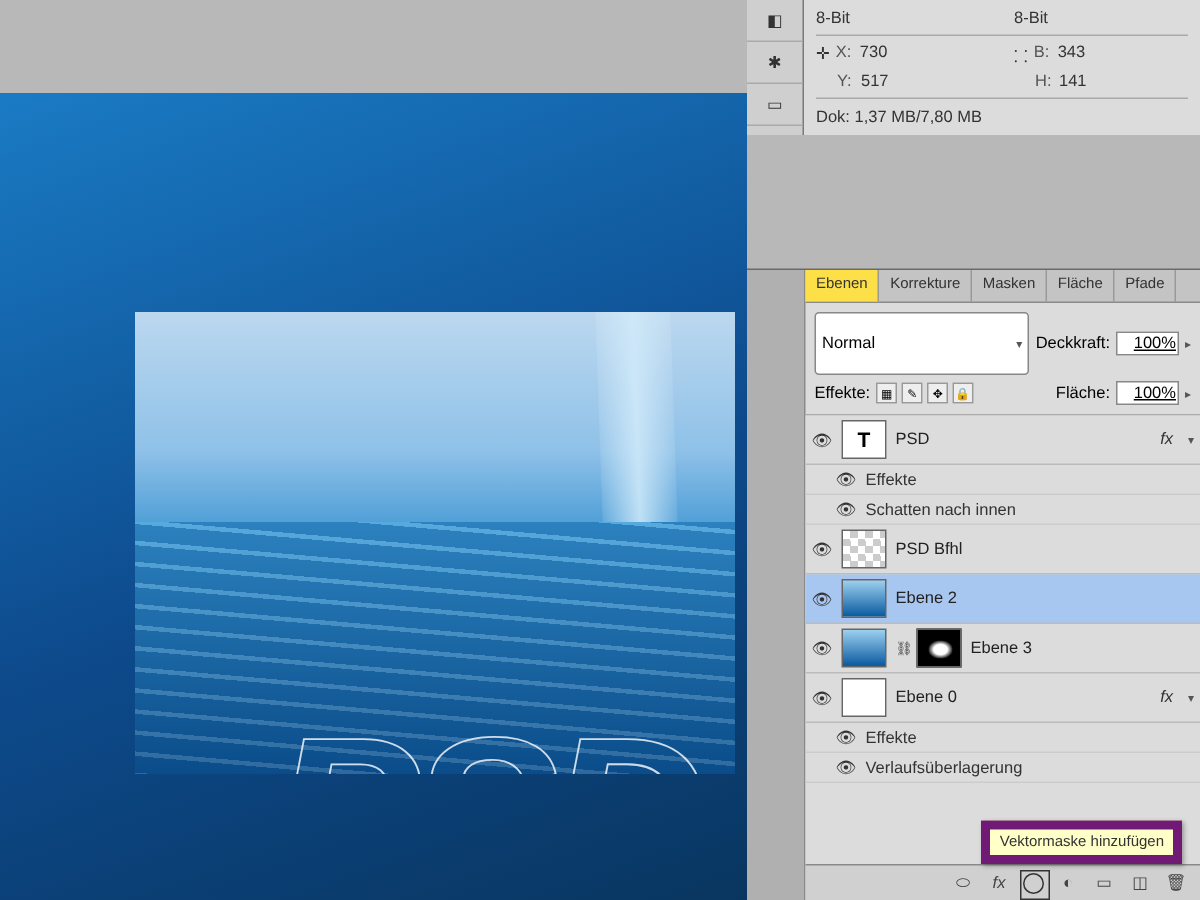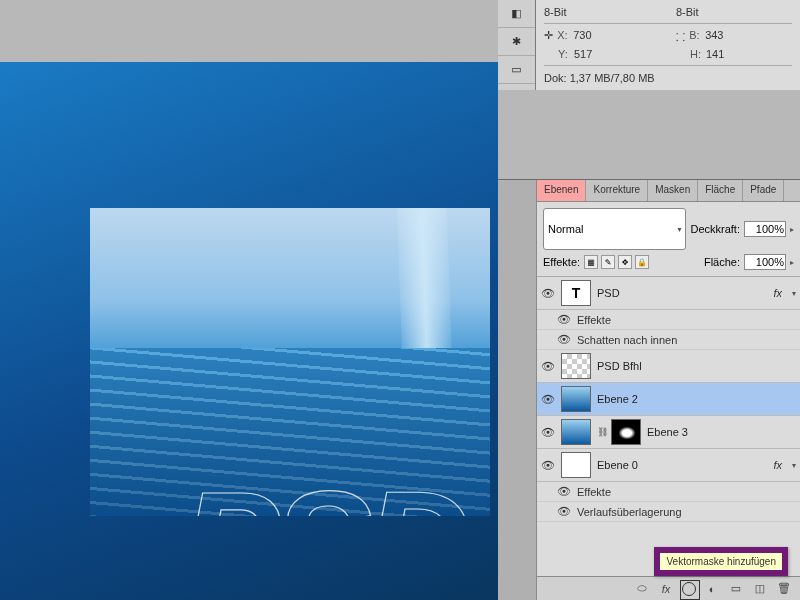--- a/index.html
+++ b/index.html
@@ -16,25 +16,25 @@
 .info-panel{position:absolute;left:536px;top:0;width:264px;height:175px;background:#dcdcdc;border-bottom:1px solid #8a8a8a;padding:4px 8px;font-size:10px;color:#333;}
 .info-row{display:flex;gap:16px;padding:2px 0;}
 .info-col{flex:1;display:flex;gap:4px;}
 .info-lbl{color:#555;min-width:12px;}
 .info-sep{border-top:1px solid #aaa;margin:3px 0;}
 .info-hint{color:#555;line-height:1.35;margin-top:6px;}
 .gap-area{position:absolute;left:498px;top:90px;width:302px;height:90px;background:#b8b8b8;border-bottom:1px solid #6a6a6a;}
 .layers-panel{position:absolute;left:536px;top:180px;width:264px;height:420px;background:#dcdcdc;display:flex;flex-direction:column;border-left:1px solid #8a8a8a;}
 .panel-tabs{display:flex;background:#c4c4c4;height:22px;border-bottom:1px solid #8a8a8a;}
 .panel-tab{padding:4px 7px;font-size:10px;color:#333;border-right:1px solid #999;cursor:default;}
-.panel-tab.active{background:#fca5a5;}
+.panel-tab.active{background:#fde047;}
 .layer-controls{padding:4px 6px;border-bottom:1px solid #aaa;}
 .ctrl-row{display:flex;align-items:center;gap:4px;padding:2px 0;font-size:10px;}
 .blend-select{flex:1;background:#fff;border:1px solid #888;padding:14px 4px;display:flex;justify-content:space-between;align-items:center;border-radius:3px;}
-.pct-box{width:42px;background:#fff;border:1px solid #888;padding:1px 1px;text-align:right;}
+.pct-box{width:42px;background:#fff;border:1px solid #888;padding:1px 1px;text-align:right;text-decoration:underline;}
 .lock-icons{display:flex;gap:3px;}
 .lock-ic{width:14px;height:14px;border:1px solid #999;background:#eee;display:flex;align-items:center;justify-content:center;font-size:8px;}
 .layer-list{flex:1;overflow:auto;background:#dcdcdc;}
 .layer-row{display:flex;align-items:center;min-height:33px;border-bottom:1px solid #bbb;padding:2px 4px;gap:6px;}
 .layer-row.selected{background:#a8c7f0;}
 .eye{width:14px;text-align:center;color:#333;}
 .thumb{width:30px;height:26px;border:1px solid #666;background:#fff;display:flex;align-items:center;justify-content:center;font-size:14px;font-weight:bold;flex-shrink:0;}
 .thumb.checker{background:repeating-conic-gradient(#ccc 0 25%,#fff 0 50%) 0 0/10px 10px;}
 .thumb.water{background:linear-gradient(180deg,#9cd0ef,#0a5aa0);}
 .thumb.white{background:#fff;}

